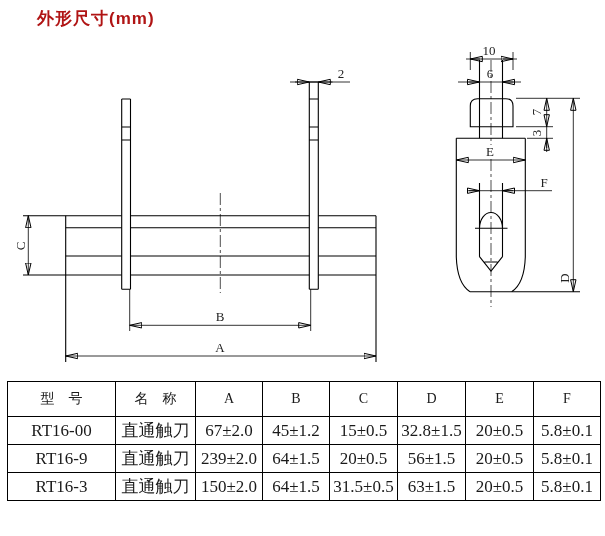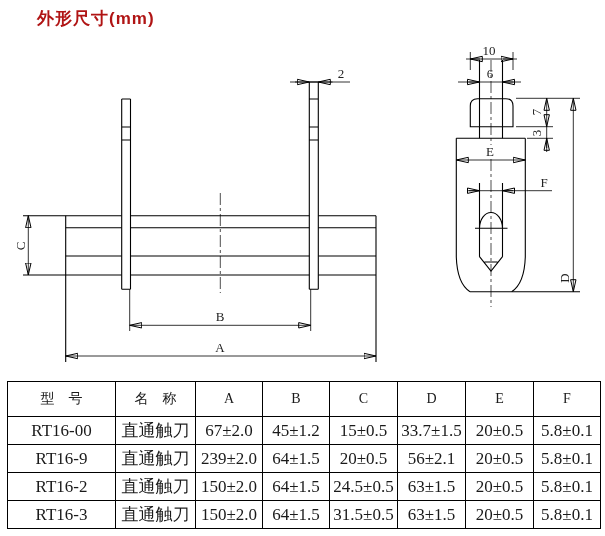--- a/index.html
+++ b/index.html
@@ -148,41 +148,31 @@
           <th>F</th>
         </tr>
     </thead>
     <tbody id="body-rows">
         <tr>
           <td>RT16-00</td>
           <td>直通触刀</td>
           <td>67±2.0</td>
           <td>45±1.2</td>
           <td>15±0.5</td>
-          <td>33.7±1.5</td>
+          <td>32.8±1.5</td>
           <td>20±0.5</td>
           <td>5.8±0.1</td>
         </tr>
         <tr>
           <td>RT16-9</td>
           <td>直通触刀</td>
           <td>239±2.0</td>
           <td>64±1.5</td>
           <td>20±0.5</td>
-          <td>56±2.1</td>
-          <td>20±0.5</td>
-          <td>5.8±0.1</td>
-        </tr>
-        <tr>
-          <td>RT16-2</td>
-          <td>直通触刀</td>
-          <td>150±2.0</td>
-          <td>64±1.5</td>
-          <td>24.5±0.5</td>
-          <td>63±1.5</td>
+          <td>56±1.5</td>
           <td>20±0.5</td>
           <td>5.8±0.1</td>
         </tr>
         <tr>
           <td>RT16-3</td>
           <td>直通触刀</td>
           <td>150±2.0</td>
           <td>64±1.5</td>
           <td>31.5±0.5</td>
           <td>63±1.5</td>

